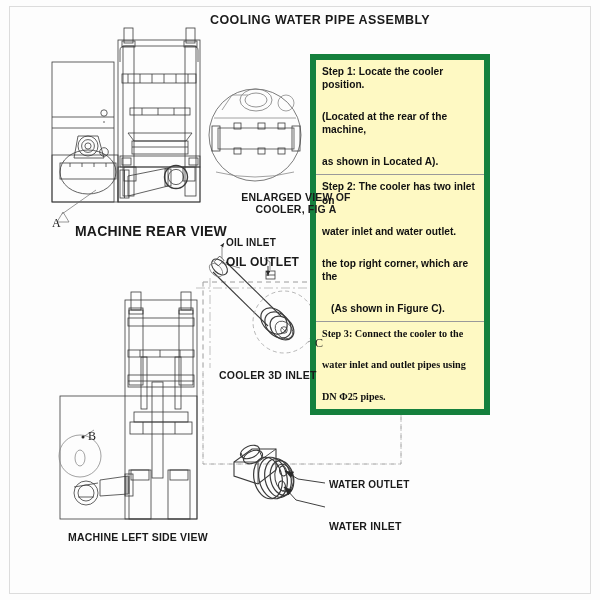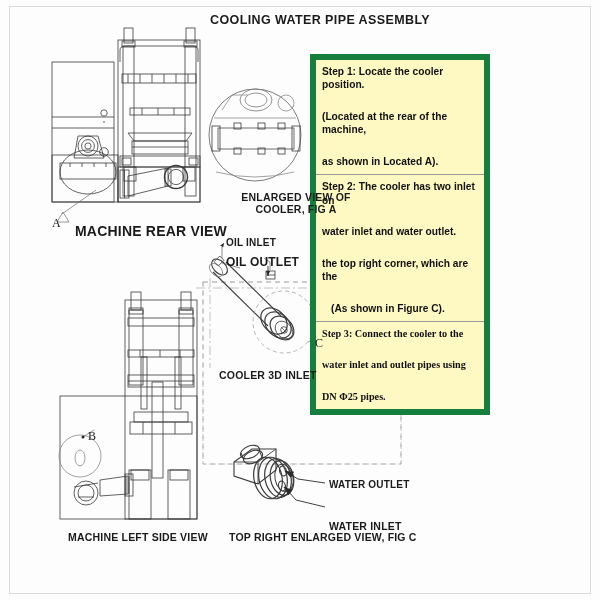--- a/index.html
+++ b/index.html
@@ -349,19 +349,18 @@
   <div class="lbl" id="lbl-oil-outlet">OIL OUTLET</div>
 
   <div class="lbl" id="lbl-cooler-3d">COOLER 3D INLET</div>
 
   <div class="lbl" id="lbl-water-outlet">WATER OUTLET</div>
 
   <div class="lbl" id="lbl-water-inlet">WATER INLET</div>
 
   <div class="lbl" id="lbl-machine-left">MACHINE LEFT SIDE VIEW</div>
 
-  <div class="lbl" id="lbl-top-right-fig-c">TOP RIGHT ENLARGED VIEW, FIG C</div>
 
   <div class="lbl" id="callout-a">A</div>
   <div class="lbl" id="callout-b">B</div>
   <div class="lbl" id="callout-c">C</div>
 
 </div>
 
 </body></html>

